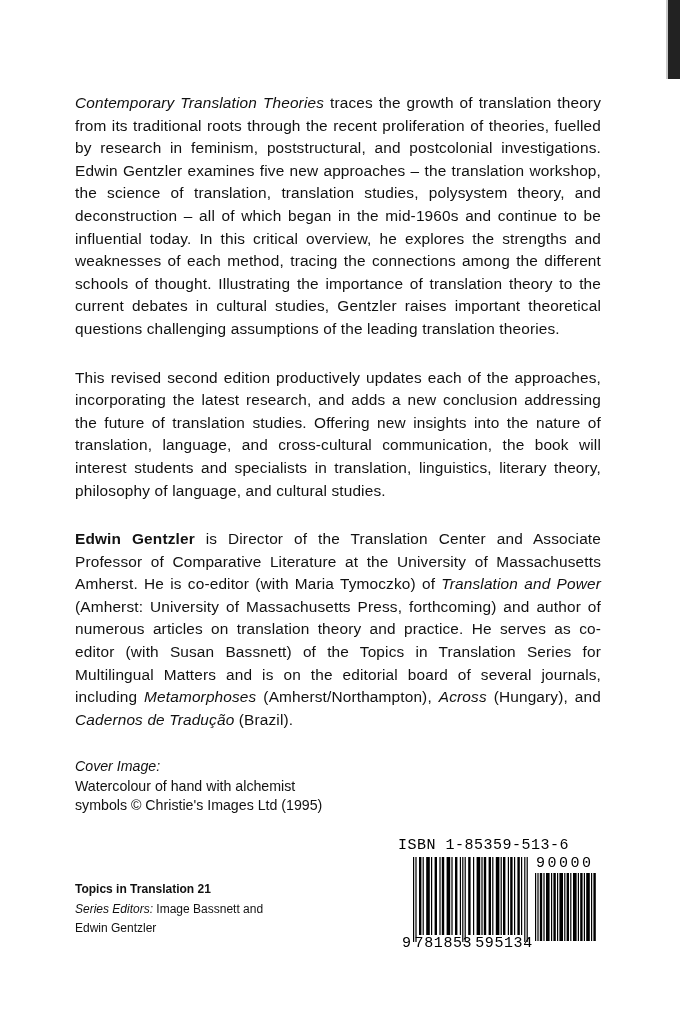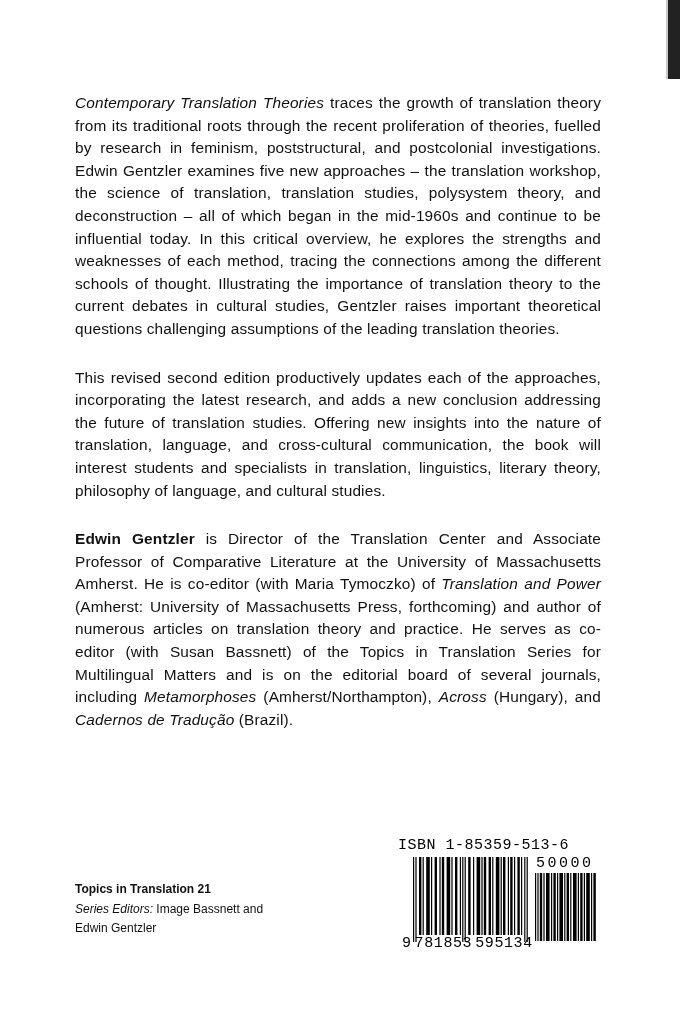--- a/index.html
+++ b/index.html
@@ -155,32 +155,37 @@
   <div class="content">
 
     <p class="blurb"><em>Contemporary Translation Theories</em><span> traces the growth of translation theory from its traditional roots through the recent proliferation of theories, fuelled by research in feminism, poststructural, and postcolonial investigations. Edwin Gentzler examines five new approaches – the translation workshop, the science of translation, translation studies, polysystem theory, and deconstruction – all of which began in the mid-1960s and continue to be influential today. In this critical overview, he explores the strengths and weaknesses of each method, tracing the connections among the different schools of thought. Illustrating the importance of translation theory to the current debates in cultural studies, Gentzler raises important theoretical questions challenging assumptions of the leading translation theories.</span></p>
 
     <p class="blurb">This revised second edition productively updates each of the approaches, incorporating the latest research, and adds a new conclusion addressing the future of translation studies. Offering new insights into the nature of translation, language, and cross-cultural communication, the book will interest students and specialists in translation, linguistics, literary theory, philosophy of language, and cultural studies.</p>
 
     <p class="blurb bio"><strong>Edwin Gentzler</strong><span> is Director of the Translation Center and Associate Professor of Comparative Literature at the University of Massachusetts Amherst. He is co-editor (with Maria Tymoczko) of </span><em>Translation and Power</em><span> (Amherst: University of Massachusetts Press, forthcoming) and author of numerous articles on translation theory and practice. He serves as co-editor (with Susan Bassnett) of the Topics in Translation Series for Multilingual Matters and is on the editorial board of several journals, including </span><em>Metamorphoses</em><span> (Amherst/Northampton), </span><em>Across</em><span> (Hungary), and </span><em>Cadernos de Tradução</em><span> (Brazil).</span></p>
 
   </div>
 
+  <div class="cover-credit">
+    <span class="label">Cover Image:</span>
+    <span>Watercolour of hand with alchemist</span><br>
+    <span>symbols © Christie's Images Ltd (1995)</span>
+  </div>
 
   <div class="series-block">
     <span class="series-title">Topics in Translation 21</span>
     <span class="editors-label">Series Editors:</span><span> Image Bassnett and</span><br>
     <span>Edwin Gentzler</span>
   </div>
 
   <div class="barcode-area">
 
     <div class="isbn-text">ISBN 1-85359-513-6</div>
 
-    <div class="addon-text">50000</div>
+    <div class="addon-text">90000</div>
 
     <div class="bars-main">
       <svg viewBox="0 0 116 85" width="116" height="85" preserveAspectRatio="none" aria-hidden="true">
         <g fill="#000000">
           <rect x="0" y="0" width="1.2" height="85"></rect>
           <rect x="2.4" y="0" width="1.2" height="85"></rect>
           <rect x="6" y="0" width="2.4" height="78"></rect>
           <rect x="9.6" y="0" width="1.2" height="78"></rect>
           <rect x="13.2" y="0" width="3.6" height="78"></rect>
           <rect x="18" y="0" width="1.2" height="78"></rect>

